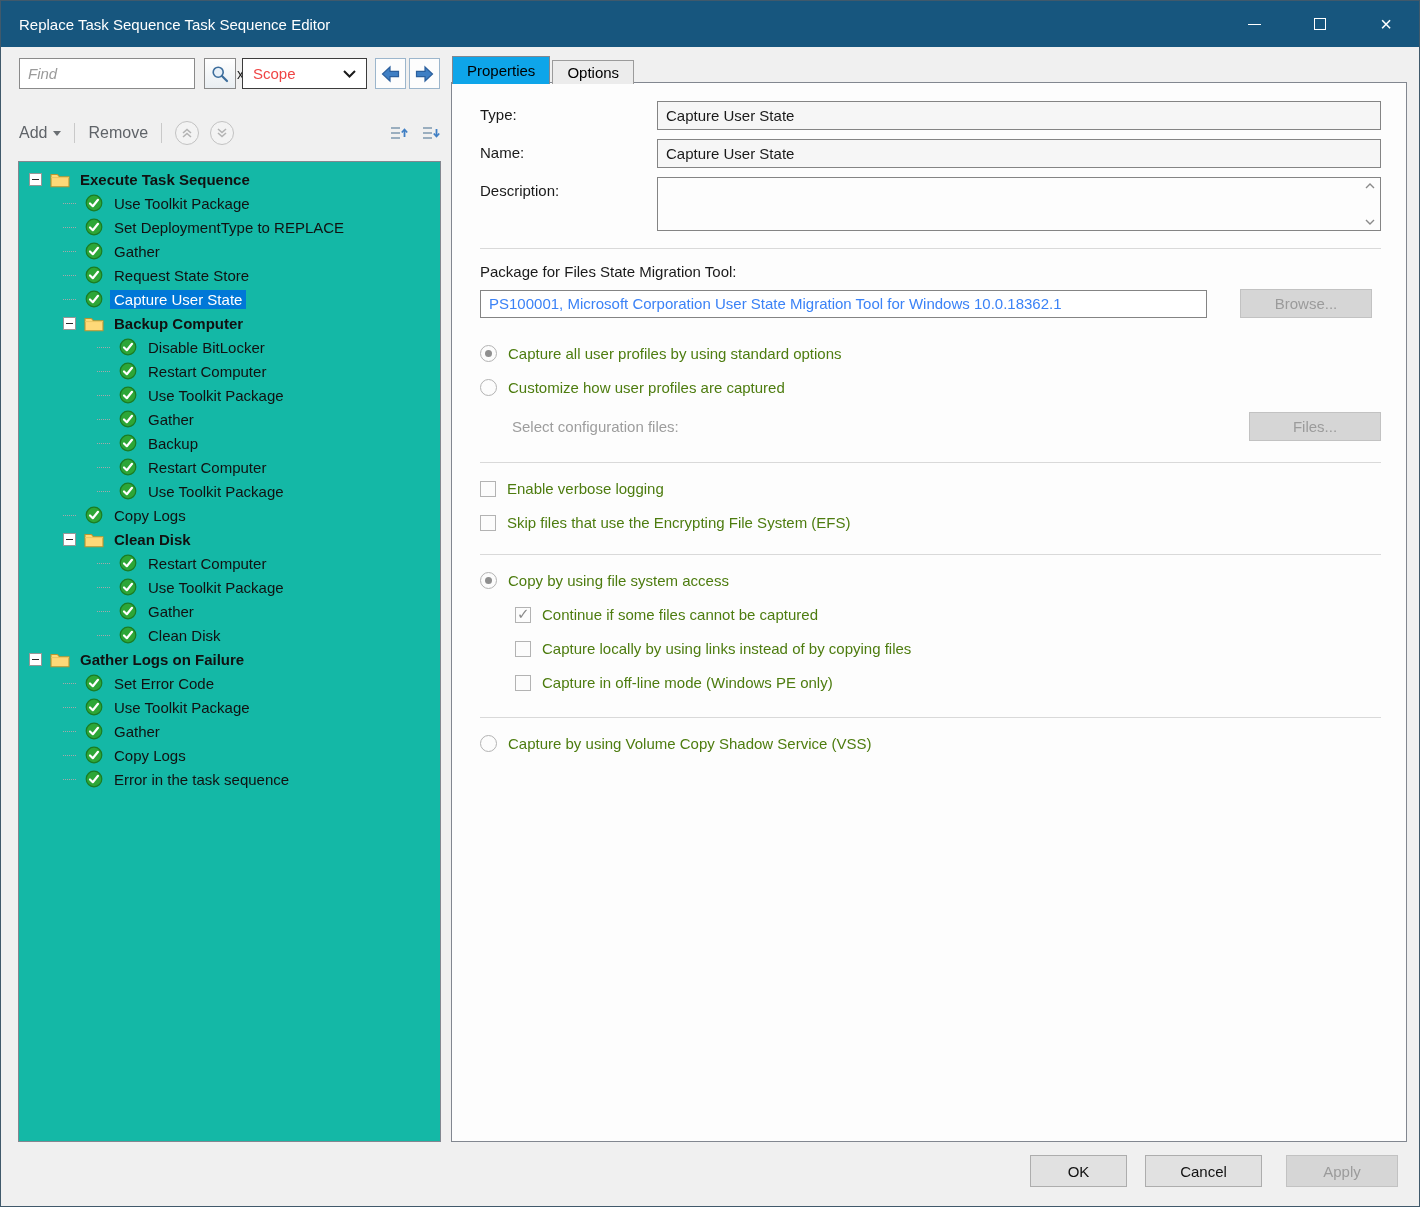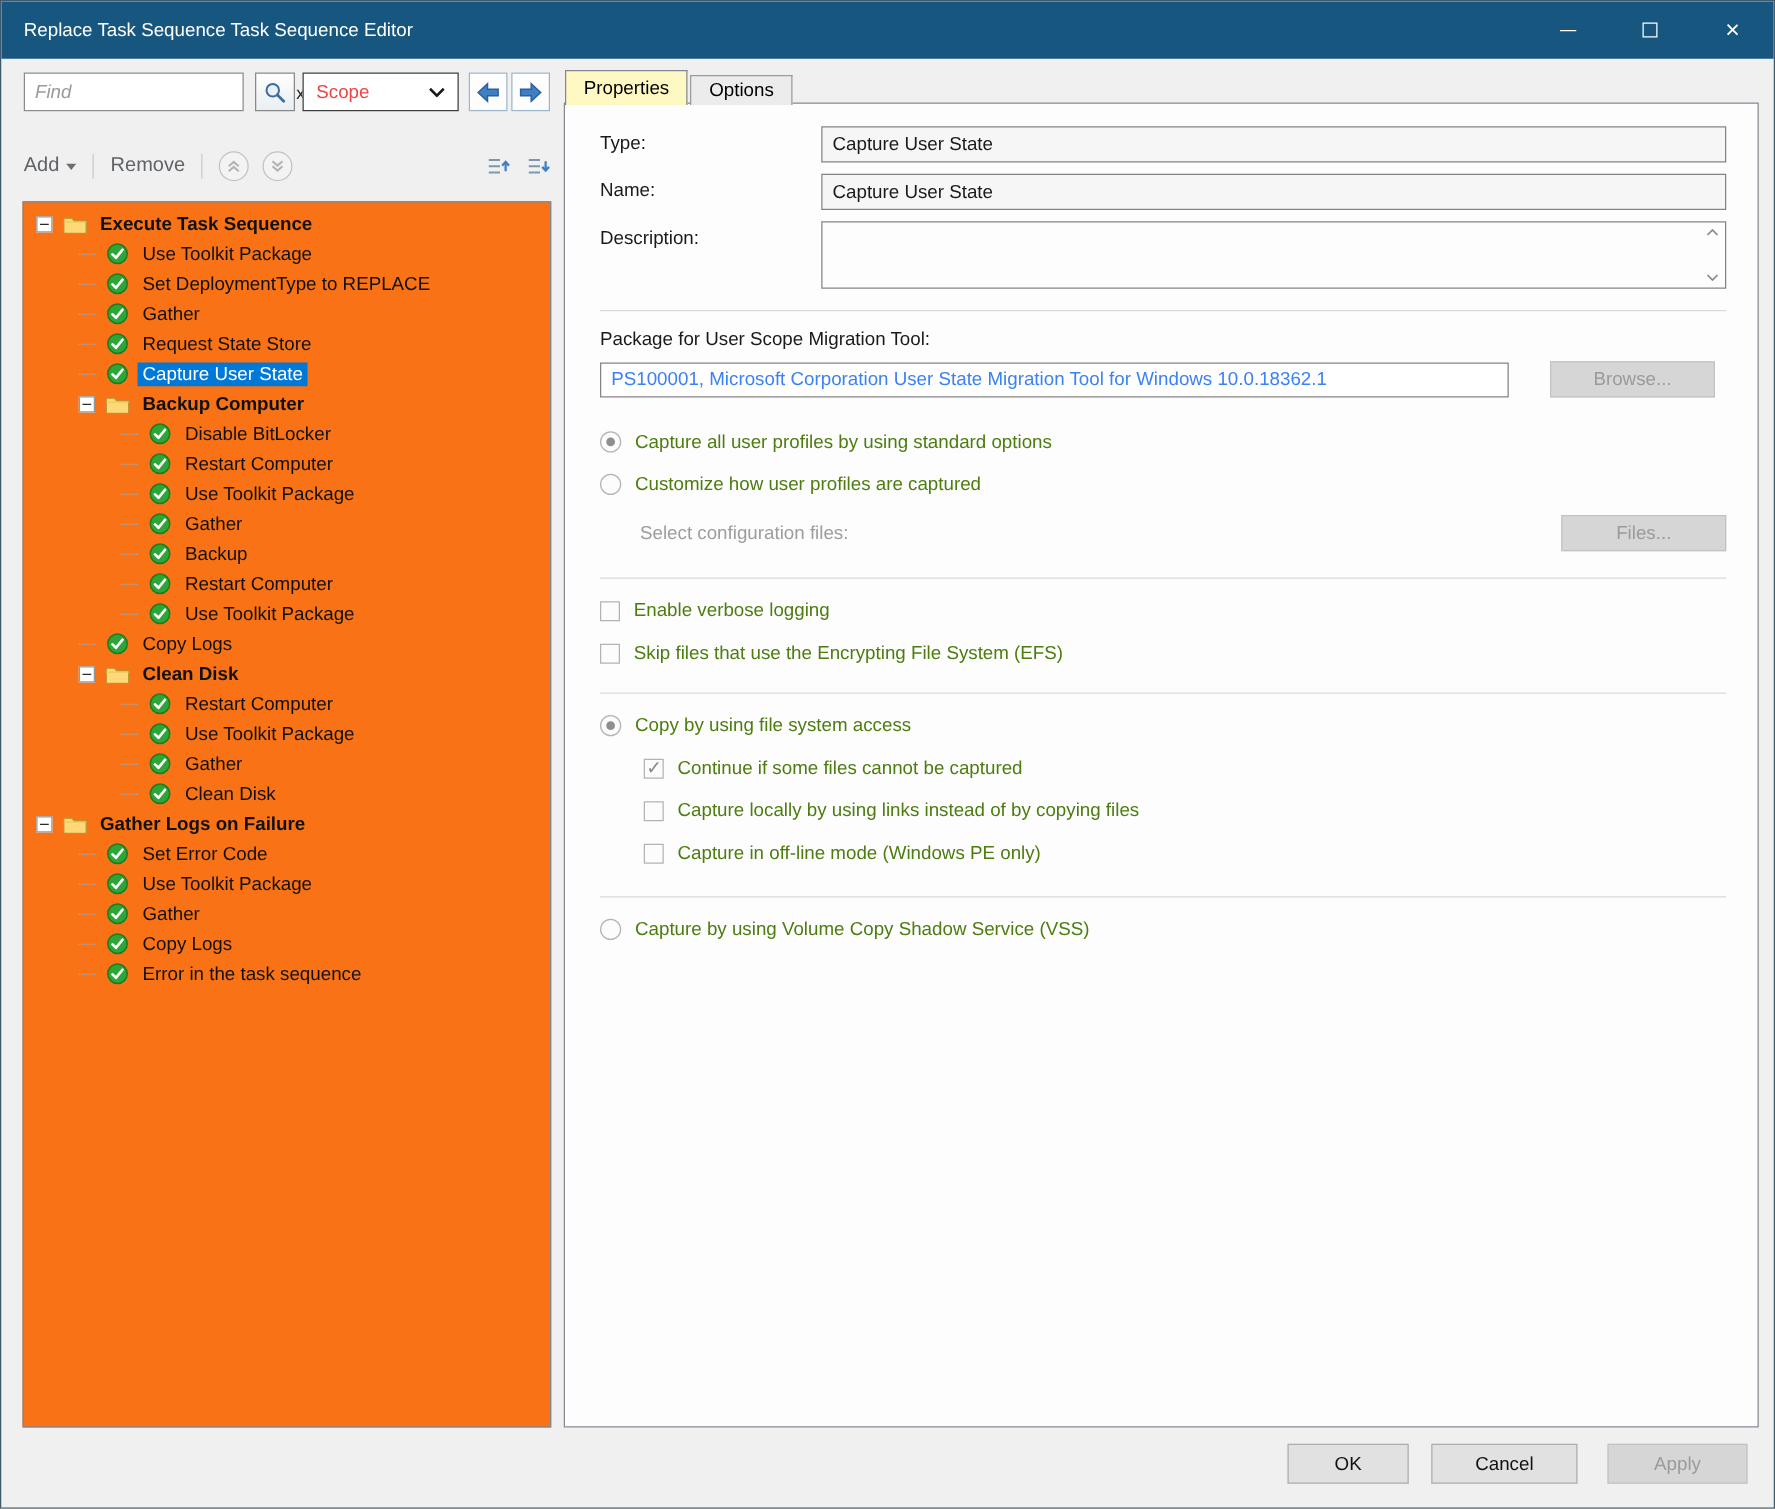--- a/index.html
+++ b/index.html
@@ -29,35 +29,35 @@
   
   .tree-toolbar { position:absolute; left:18px; top:112px; width:422px; height:40px; display:flex; align-items:center; }
   .tt-label { color:#5f6368; font-size:16px; display:flex; align-items:center; gap:6px; }
   .caret-down { width:0; height:0; border-left:4px solid transparent; border-right:4px solid transparent; border-top:5px solid #6b6f73; display:block; }
   .tt-sep { width:1px; height:20px; background:#c9c9c9; margin:0 13px; }
   .circle-btn { width:24px; height:24px; border-radius:50%; border:1px solid #c2c2c2; background:#f3f3f3; display:flex; align-items:center; justify-content:center; margin-left:11px; }
   .tt-right { margin-left:auto; display:flex; gap:10px; }
   .tt-icon { width:22px; height:22px; display:flex; align-items:center; justify-content:center; }
 
   
-  .tree-box { position:absolute; left:17px; top:160px; width:423px; height:981px; background:#f97316; border:1px solid #828790; overflow:hidden; padding-top:5px; }
+  .tree-box { position:absolute; left:17px; top:160px; width:423px; height:981px; background:#14b8a6; border:1px solid #828790; overflow:hidden; padding-top:5px; }
   .tree-row { display:flex; align-items:center; height:24px; font-size:15px; white-space:nowrap; cursor:default; color:#111; }
   .slot { width:21px; flex:none; display:flex; align-items:center; }
   .expander { width:13px; height:13px; border:1px solid #979797; background:#fff; display:flex; align-items:center; justify-content:center; }
   .expander::after { content:""; width:7px; height:1px; background:#2b2b2b; display:block; }
   .stub { width:13px; border-top:1px dotted #a8a8a8; display:block; }
   .tree-icon { width:20px; height:18px; margin-right:6px; flex:none; display:flex; align-items:center; justify-content:center; }
   .tree-label { padding:1px 4px; }
   .tree-row.group .tree-label { font-weight:bold; }
   .tree-row.selected .tree-label { background:#0078d7; color:#fff; }
 
   
   .tabs { position:absolute; left:451px; top:55px; display:flex; z-index:4; align-items:flex-end; }
   .tab { padding:0 14px; font-size:15px; display:flex; align-items:center; }
-  .tab.active { background:#fef9c3; border:1px solid #828790; border-bottom:none; height:28px; }
+  .tab.active { background:#0ea5e9; border:1px solid #828790; border-bottom:none; height:28px; }
   .tab.inactive { background:#ececec; border:1px solid #9b9b9b; border-bottom:none; height:24px; margin-left:2px; }
   .content-box { position:absolute; left:450px; top:81px; width:956px; height:1060px; background:#fdfdfd; border:1px solid #828790; }
 
   .form { padding:18px 25px 0 28px; font-size:15px; color:#1a1a1a; }
   .form-row { display:flex; margin-bottom:9px; }
   .form-row > label { width:177px; padding-top:5px; flex:none; }
   .tb { flex:1; height:29px; border:1px solid #848484; background:#f6f6f6; padding:0 8px; font:15px "Liberation Sans",sans-serif; color:#1a1a1a; }
   .desc-box { flex:1; height:54px; border:1px solid #848484; background:#fdfdfd; position:relative; }
   .desc-scroll { position:absolute; right:1px; top:1px; bottom:1px; width:18px; display:flex; flex-direction:column; justify-content:space-between; align-items:center; padding:4px 0; }
   .separator { border:none; border-top:1px solid #d9d9d9; margin:17px 0 14px 0; }
@@ -522,21 +522,21 @@
               </svg>
             <svg width="10" height="6" viewBox="0 0 10 6">
                 <polyline points="1,1 5,5 9,1" fill="none" stroke="#8a8a8a" stroke-width="1.4"></polyline>
               </svg>
           </div>
         </div>
       </div>
 
       <hr class="separator">
 
-      <span class="pkg-label">Package for User Scope Migration Tool:</span>
+      <span class="pkg-label">Package for Files State Migration Tool:</span>
       <div class="pkg-row">
         <input class="pkg-input" value="PS100001, Microsoft Corporation User State Migration Tool for Windows 10.0.18362.1" style="">
         <button class="btn disabled">Browse...</button>
       </div>
 
       <div class="opt first">
         <span class="radio checked"></span>
         <span>Capture all user profiles by using standard options</span>
       </div>
       <div class="opt">

